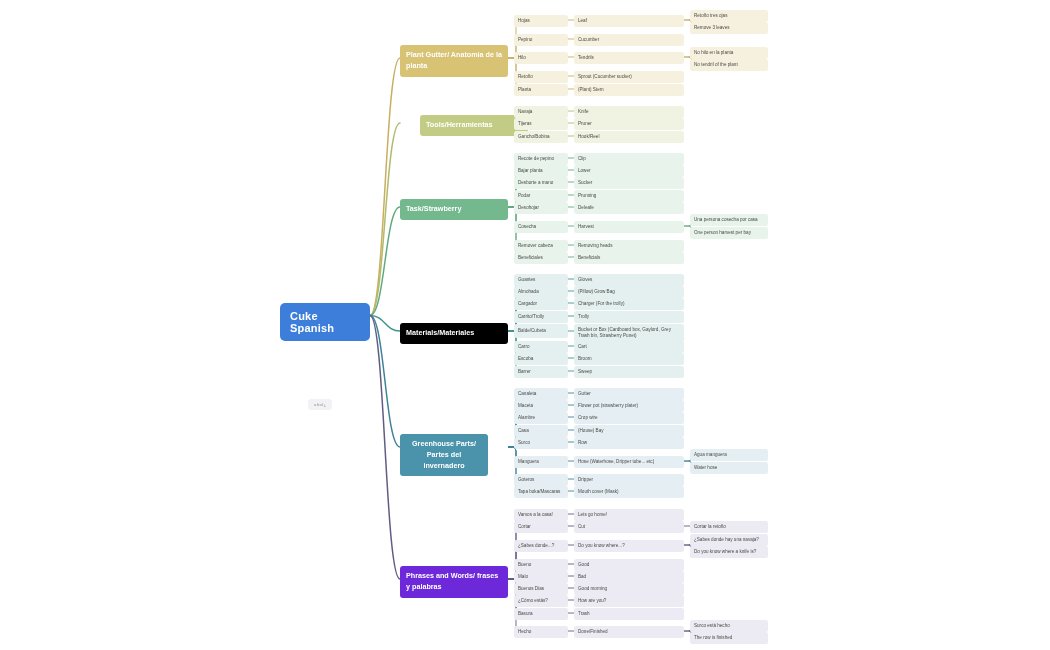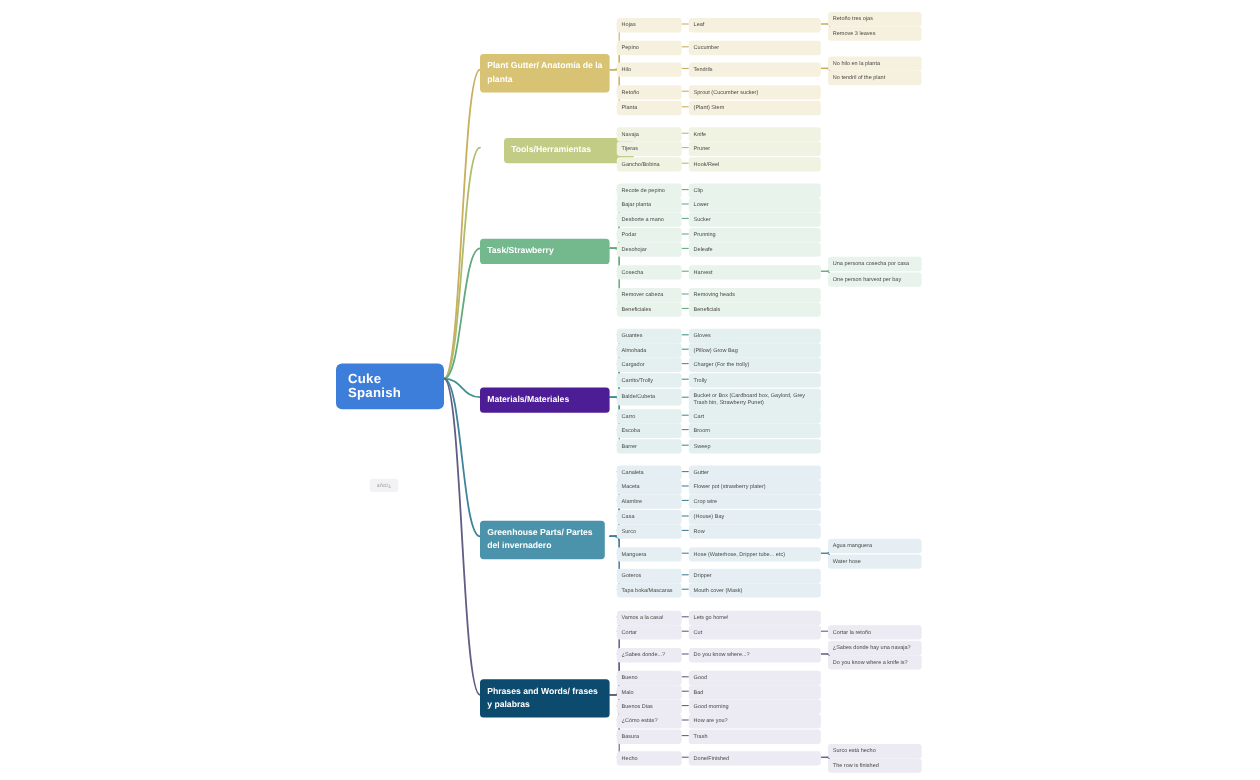--- a/index.html
+++ b/index.html
@@ -181,57 +181,57 @@
       <div class="node pill" style="left: 514px; top: 202px; width: 54px; min-height: 10px; background: rgb(232, 243, 236);">Desohojar</div>
       <div class="node pill" style="left: 574px; top: 202px; width: 110px; min-height: 10px; background: rgb(232, 243, 236);">Deleafe</div>
       <div class="node pill" style="left: 514px; top: 221px; width: 54px; min-height: 10px; background: rgb(232, 243, 236);">Cosecha</div>
       <div class="node pill" style="left: 574px; top: 221px; width: 110px; min-height: 10px; background: rgb(232, 243, 236);">Harvest</div>
       <div class="node pill" style="left: 690px; top: 214px; width: 78px; min-height: 10px; background: rgb(232, 243, 236);">Una persona cosecha por casa</div>
       <div class="node pill" style="left: 690px; top: 227px; width: 78px; min-height: 10px; background: rgb(232, 243, 236);">One person harvest per bay</div>
       <div class="node pill" style="left: 514px; top: 240px; width: 54px; min-height: 10px; background: rgb(232, 243, 236);">Remover cabeza</div>
       <div class="node pill" style="left: 574px; top: 240px; width: 110px; min-height: 10px; background: rgb(232, 243, 236);">Removing heads</div>
       <div class="node pill" style="left: 514px; top: 252px; width: 54px; min-height: 10px; background: rgb(232, 243, 236);">Beneficiales</div>
       <div class="node pill" style="left: 574px; top: 252px; width: 110px; min-height: 10px; background: rgb(232, 243, 236);">Beneficials</div>
-      <div class="node branch" style="left: 400px; top: 323px; width: 108px; min-height: 16px; background: #4c1d95;">Materials/Materiales</div>
+      <div class="node branch" style="left: 400px; top: 323px; width: 108px; min-height: 16px; background: #000000;">Materials/Materiales</div>
       <div class="node pill" style="left: 514px; top: 274px; width: 54px; min-height: 10px; background: rgb(228, 240, 239);">Guantes</div>
       <div class="node pill" style="left: 574px; top: 274px; width: 110px; min-height: 10px; background: rgb(228, 240, 239);">Gloves</div>
       <div class="node pill" style="left: 514px; top: 286px; width: 54px; min-height: 10px; background: rgb(228, 240, 239);">Almohada</div>
       <div class="node pill" style="left: 574px; top: 286px; width: 110px; min-height: 10px; background: rgb(228, 240, 239);">(Pillow) Grow Bag</div>
       <div class="node pill" style="left: 514px; top: 298px; width: 54px; min-height: 10px; background: rgb(228, 240, 239);">Cargador</div>
       <div class="node pill" style="left: 574px; top: 298px; width: 110px; min-height: 10px; background: rgb(228, 240, 239);">Charger (For the trolly)</div>
       <div class="node pill" style="left: 514px; top: 311px; width: 54px; min-height: 10px; background: rgb(228, 240, 239);">Carrito/Trolly</div>
       <div class="node pill" style="left: 574px; top: 311px; width: 110px; min-height: 10px; background: rgb(228, 240, 239);">Trolly</div>
       <div class="node pill two-line" style="left: 514px; top: 324px; width: 54px; min-height: 14px; background: rgb(228, 240, 239);">Balde/Cubeta</div>
       <div class="node pill two-line" style="left: 574px; top: 324px; width: 110px; min-height: 14px; background: rgb(228, 240, 239);">Bucket or Box (Cardboard box, Gaylord, Grey Trash bin, Strawberry Punet)</div>
       <div class="node pill" style="left: 514px; top: 341px; width: 54px; min-height: 10px; background: rgb(228, 240, 239);">Carro</div>
       <div class="node pill" style="left: 574px; top: 341px; width: 110px; min-height: 10px; background: rgb(228, 240, 239);">Cart</div>
       <div class="node pill" style="left: 514px; top: 353px; width: 54px; min-height: 10px; background: rgb(228, 240, 239);">Escoba</div>
       <div class="node pill" style="left: 574px; top: 353px; width: 110px; min-height: 10px; background: rgb(228, 240, 239);">Broom</div>
       <div class="node pill" style="left: 514px; top: 366px; width: 54px; min-height: 10px; background: rgb(228, 240, 239);">Barrer</div>
       <div class="node pill" style="left: 574px; top: 366px; width: 110px; min-height: 10px; background: rgb(228, 240, 239);">Sweep</div>
-      <div class="node branch" style="left: 400px; top: 434px; width: 104px; min-height: 26px; background: rgb(75, 147, 171);">Greenhouse Parts/ Partes del invernadero</div>
+      <div class="node branch" style="left: 400px; top: 434px; width: 88px; min-height: 26px; background: rgb(75, 147, 171); text-align: center;">Greenhouse Parts/ Partes del invernadero</div>
       <div class="node pill" style="left: 514px; top: 388px; width: 54px; min-height: 10px; background: rgb(229, 239, 243);">Canaleta</div>
       <div class="node pill" style="left: 574px; top: 388px; width: 110px; min-height: 10px; background: rgb(229, 239, 243);">Gutter</div>
       <div class="node pill" style="left: 514px; top: 400px; width: 54px; min-height: 10px; background: rgb(229, 239, 243);">Maceta</div>
       <div class="node pill" style="left: 574px; top: 400px; width: 110px; min-height: 10px; background: rgb(229, 239, 243);">Flower pot (strawberry plater)</div>
       <div class="node pill" style="left: 514px; top: 412px; width: 54px; min-height: 10px; background: rgb(229, 239, 243);">Alambre</div>
       <div class="node pill" style="left: 574px; top: 412px; width: 110px; min-height: 10px; background: rgb(229, 239, 243);">Crop wire</div>
       <div class="node pill" style="left: 514px; top: 425px; width: 54px; min-height: 10px; background: rgb(229, 239, 243);">Casa</div>
       <div class="node pill" style="left: 574px; top: 425px; width: 110px; min-height: 10px; background: rgb(229, 239, 243);">(House) Bay</div>
       <div class="node pill" style="left: 514px; top: 437px; width: 54px; min-height: 10px; background: rgb(229, 239, 243);">Surco</div>
       <div class="node pill" style="left: 574px; top: 437px; width: 110px; min-height: 10px; background: rgb(229, 239, 243);">Row</div>
       <div class="node pill" style="left: 514px; top: 456px; width: 54px; min-height: 10px; background: rgb(229, 239, 243);">Manguera</div>
       <div class="node pill" style="left: 574px; top: 456px; width: 110px; min-height: 10px; background: rgb(229, 239, 243);">Hose (Waterhose, Dripper tube... etc)</div>
       <div class="node pill" style="left: 690px; top: 449px; width: 78px; min-height: 10px; background: rgb(229, 239, 243);">Agua manguera</div>
       <div class="node pill" style="left: 690px; top: 462px; width: 78px; min-height: 10px; background: rgb(229, 239, 243);">Water hose</div>
       <div class="node pill" style="left: 514px; top: 474px; width: 54px; min-height: 10px; background: rgb(229, 239, 243);">Goteros</div>
       <div class="node pill" style="left: 574px; top: 474px; width: 110px; min-height: 10px; background: rgb(229, 239, 243);">Dripper</div>
       <div class="node pill" style="left: 514px; top: 486px; width: 54px; min-height: 10px; background: rgb(229, 239, 243);">Tapa boka/Mascaras</div>
       <div class="node pill" style="left: 574px; top: 486px; width: 110px; min-height: 10px; background: rgb(229, 239, 243);">Mouth cover (Mask)</div>
-      <div class="node branch" style="left: 400px; top: 566px; width: 108px; min-height: 26px; background: #0c4a6e;">Phrases and Words/ frases y palabras</div>
+      <div class="node branch" style="left: 400px; top: 566px; width: 108px; min-height: 26px; background: #6d28d9;">Phrases and Words/ frases y palabras</div>
       <div class="node pill" style="left: 514px; top: 509px; width: 54px; min-height: 10px; background: rgb(236, 234, 242);">Vamos a la casa!</div>
       <div class="node pill" style="left: 574px; top: 509px; width: 110px; min-height: 10px; background: rgb(236, 234, 242);">Lets go home!</div>
       <div class="node pill" style="left: 514px; top: 521px; width: 54px; min-height: 10px; background: rgb(236, 234, 242);">Cortar</div>
       <div class="node pill" style="left: 574px; top: 521px; width: 110px; min-height: 10px; background: rgb(236, 234, 242);">Cut</div>
       <div class="node pill" style="left: 690px; top: 521px; width: 78px; min-height: 10px; background: rgb(236, 234, 242);">Cortar la retoño</div>
       <div class="node pill" style="left: 514px; top: 540px; width: 54px; min-height: 10px; background: rgb(236, 234, 242);">¿Sabes donde...?</div>
       <div class="node pill" style="left: 574px; top: 540px; width: 110px; min-height: 10px; background: rgb(236, 234, 242);">Do you know where...?</div>
       <div class="node pill" style="left: 690px; top: 534px; width: 78px; min-height: 10px; background: rgb(236, 234, 242);">¿Sabes donde hay una navaja?</div>
       <div class="node pill" style="left: 690px; top: 546px; width: 78px; min-height: 10px; background: rgb(236, 234, 242);">Do you know where a knife is?</div>
       <div class="node pill" style="left: 514px; top: 559px; width: 54px; min-height: 10px; background: rgb(236, 234, 242);">Bueno</div>

